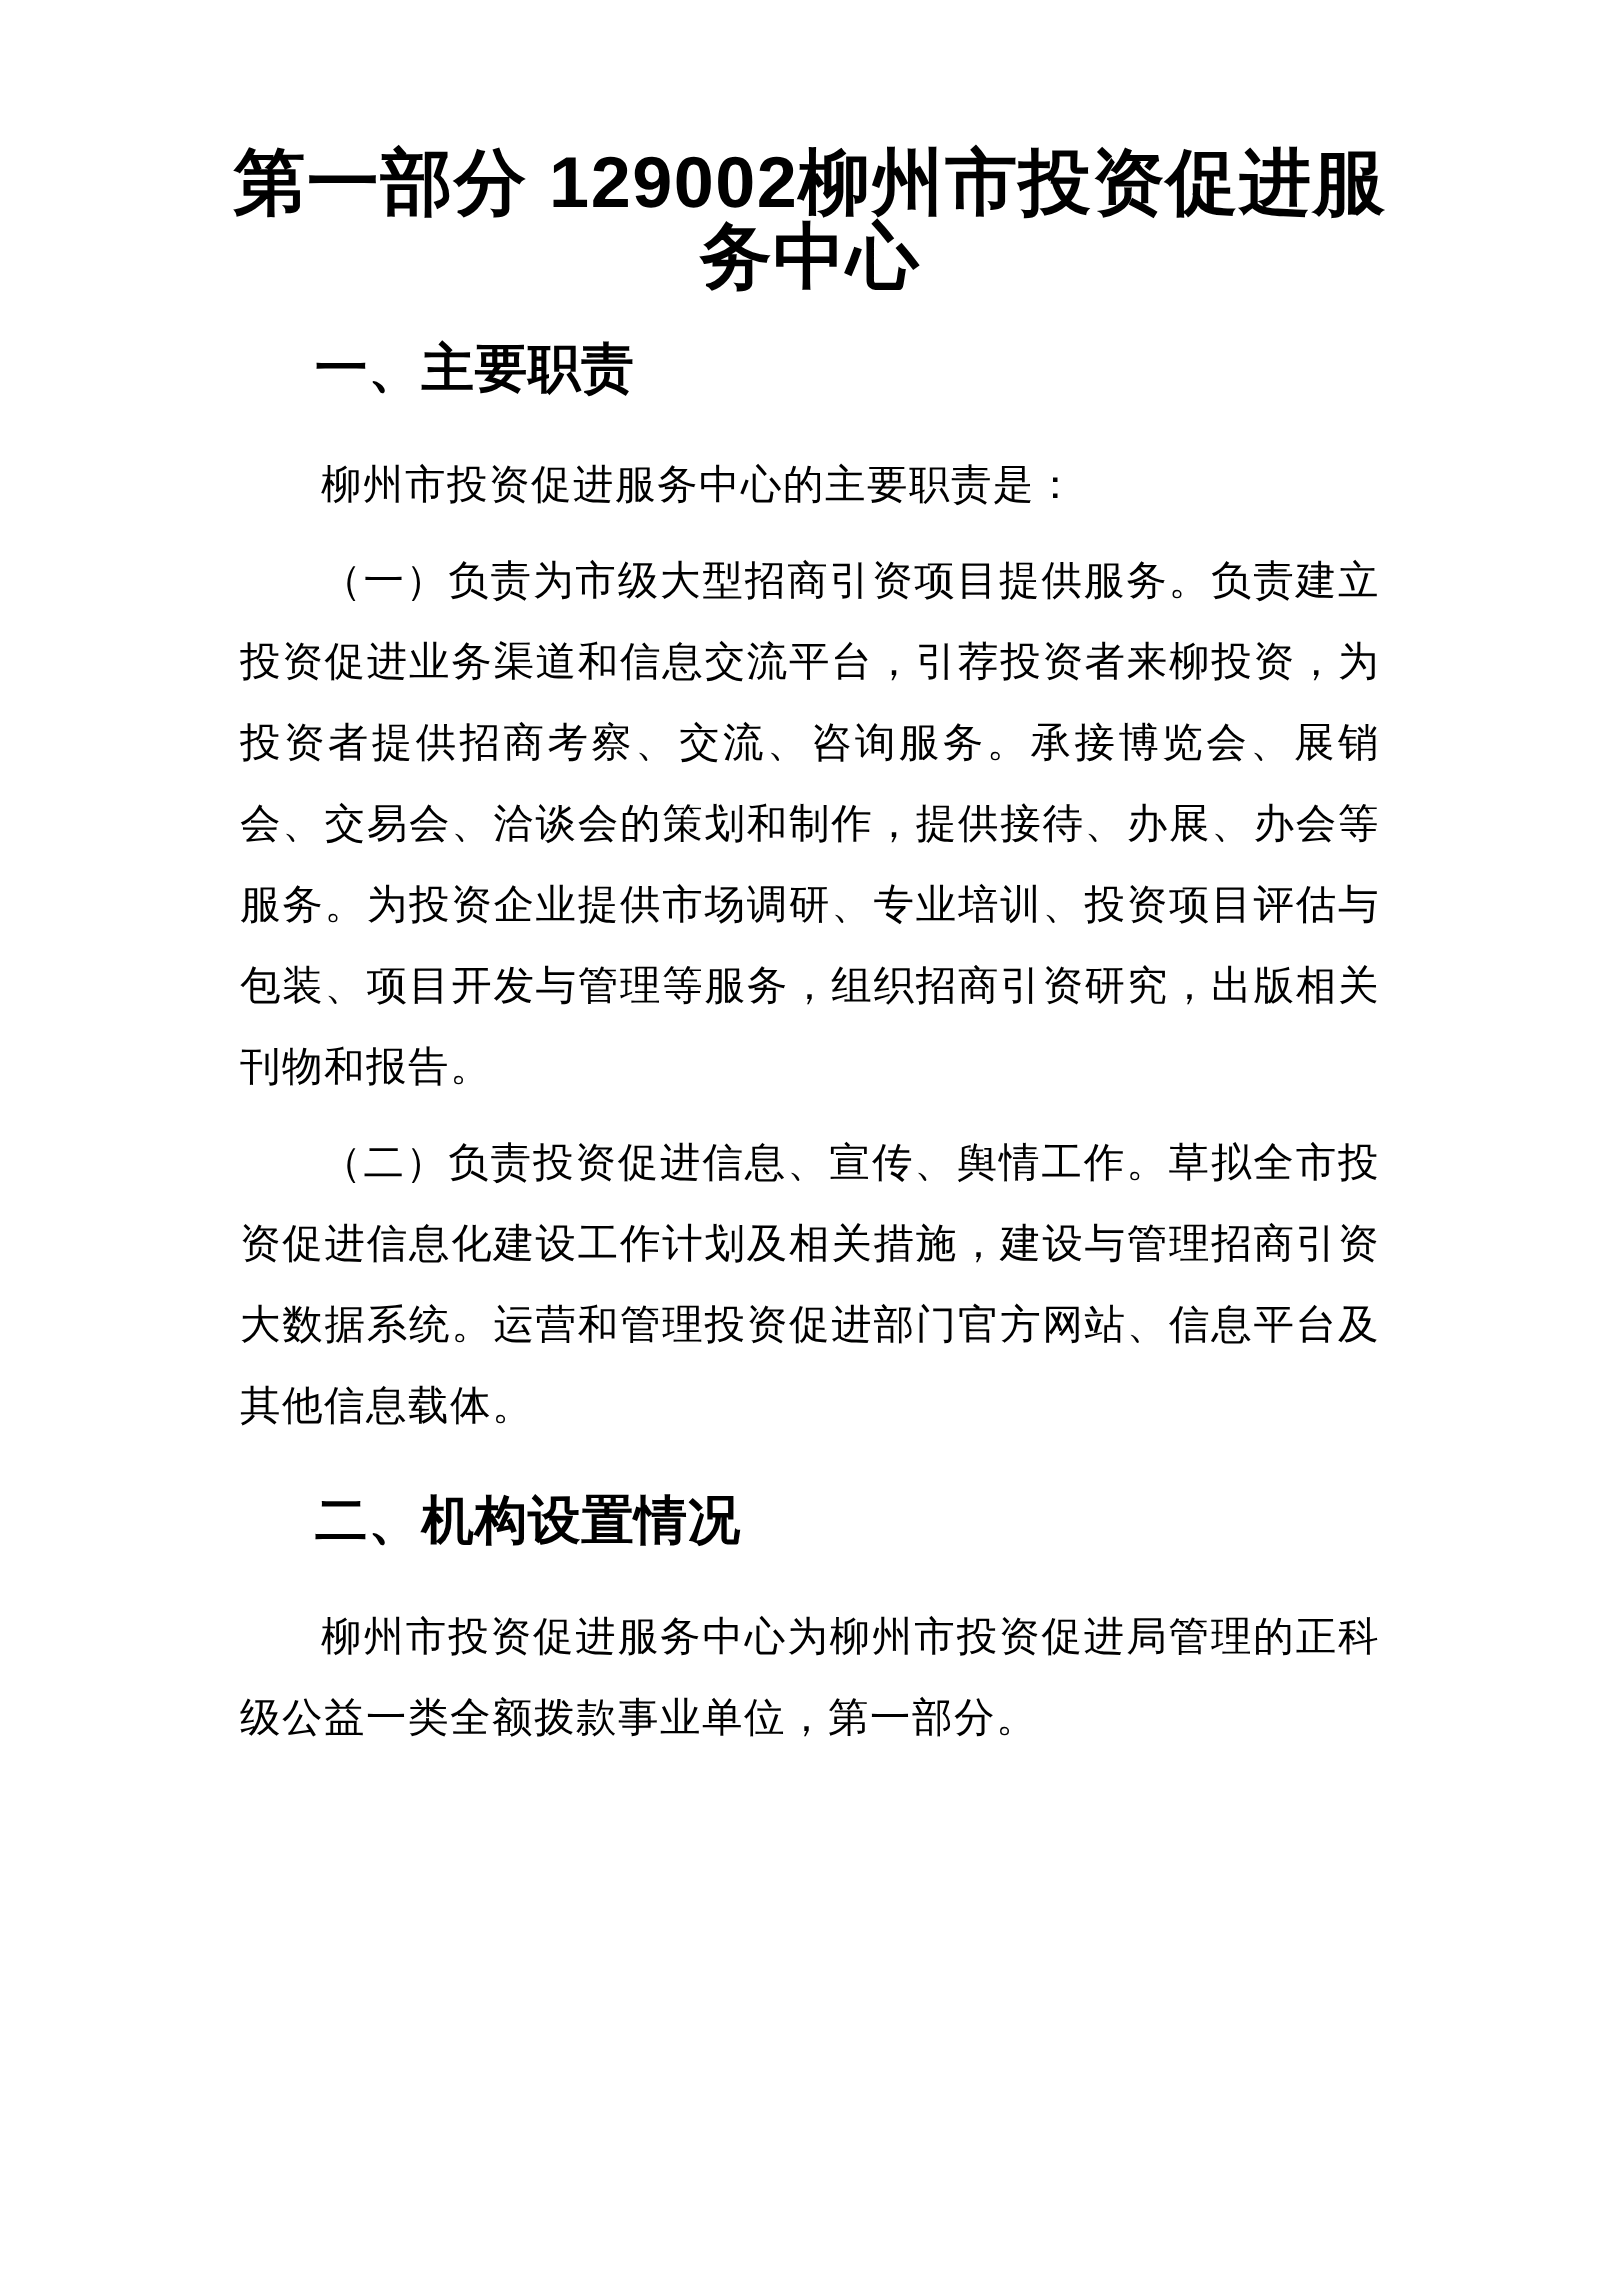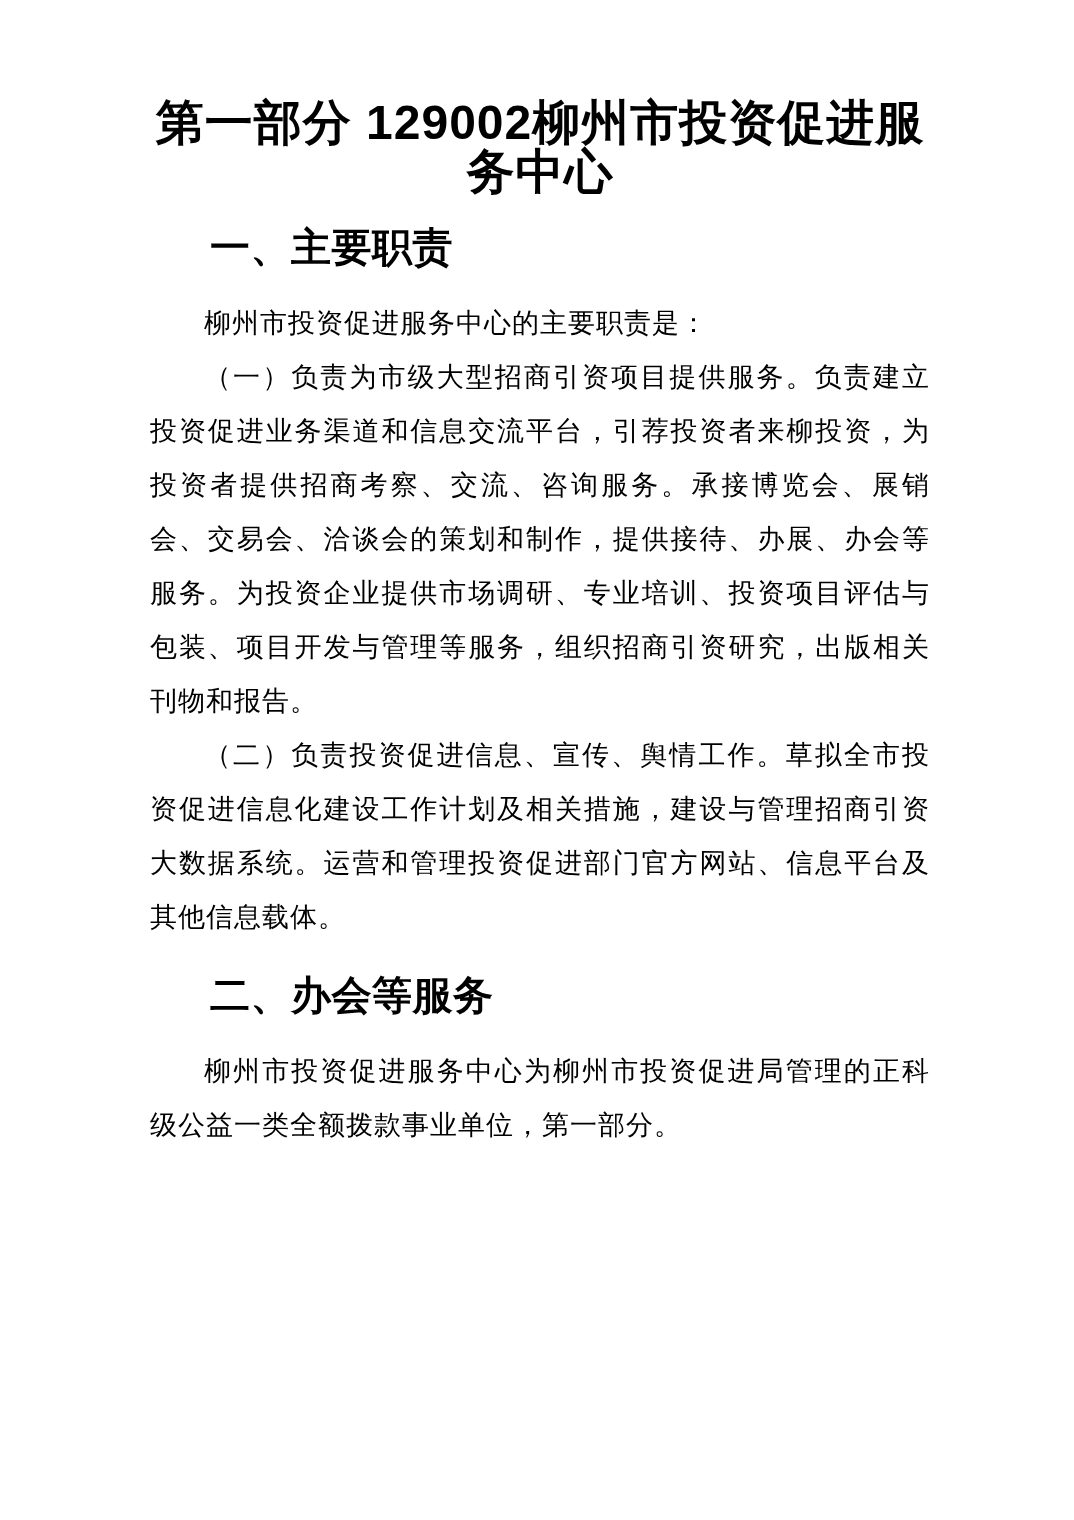--- a/index.html
+++ b/index.html
@@ -31,28 +31,28 @@
     line-height: 49px;
     text-align: center;
     letter-spacing: 1px;
   }
   .doc-title .title-line {
     display: block;
   }
   .section-heading {
     margin: 30px 0 26px 0;
     padding-left: 60px;
-    font-family: Liberation Serif, serif;
+    font-family: Liberation Mono, monospace;
     font-weight: bold;
-    font-size: 40px;
+    font-size: 35px;
     line-height: 44px;
     letter-spacing: 0.5px;
   }
   .body-para {
-    margin: 0;
+    margin: 10px;
     font-family: "Liberation Serif", serif;
     font-size: 27px;
     line-height: 54px;
     letter-spacing: 1px;
     text-indent: 2em;
     text-align: justify;
     text-justify: inter-character;
   }
 </style>
 </head>
@@ -69,18 +69,18 @@
 
     <p class="body-para">柳州市投资促进服务中心的主要职责是：</p>
 
     <p class="body-para">（一）负责为市级大型招商引资项目提供服务。负责建立投资促进业务渠道和信息交流平台，引荐投资者来柳投资，为投资者提供招商考察、交流、咨询服务。承接博览会、展销会、交易会、洽谈会的策划和制作，提供接待、办展、办会等服务。为投资企业提供市场调研、专业培训、投资项目评估与包装、项目开发与管理等服务，组织招商引资研究，出版相关刊物和报告。</p>
 
     <p class="body-para">（二）负责投资促进信息、宣传、舆情工作。草拟全市投资促进信息化建设工作计划及相关措施，建设与管理招商引资大数据系统。运营和管理投资促进部门官方网站、信息平台及其他信息载体。</p>
 
   </section>
 
   <section>
-    <h2 class="section-heading">二、办会等服务</h2>
+    <h2 class="section-heading">二、机构设置情况</h2>
 
     <p class="body-para">柳州市投资促进服务中心为柳州市投资促进局管理的正科级公益一类全额拨款事业单位，第一部分。</p>
   </section>
 
 </div>
 
 </body></html>

